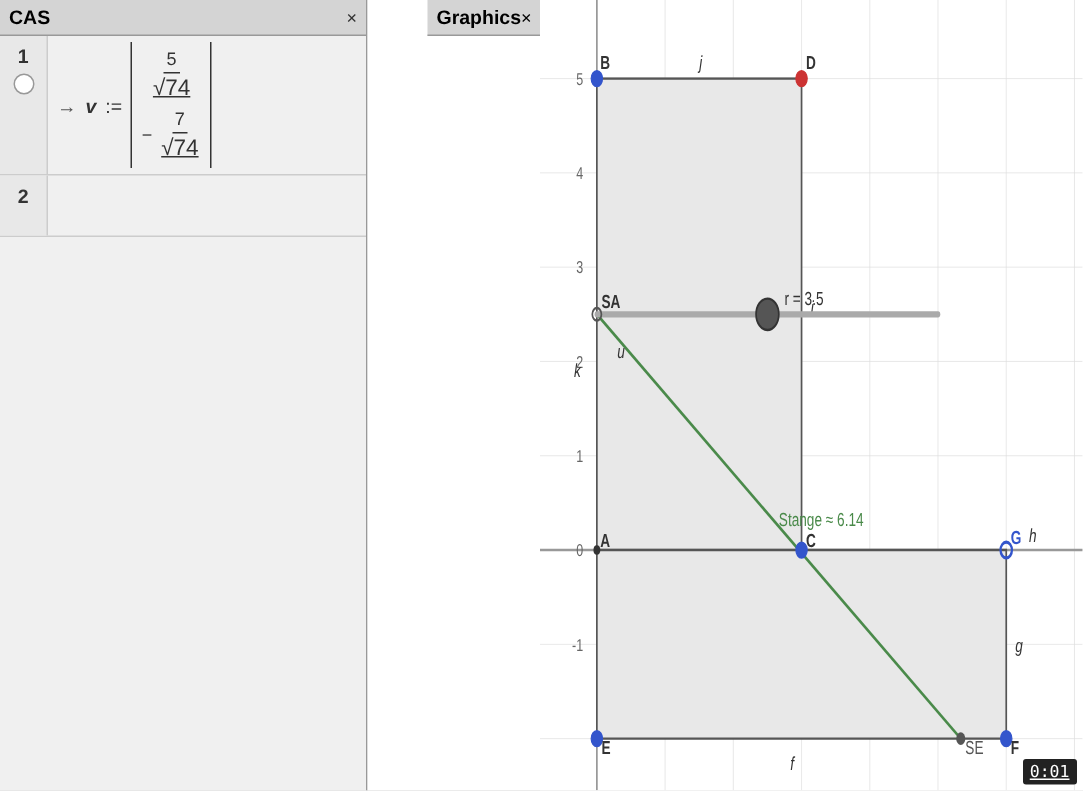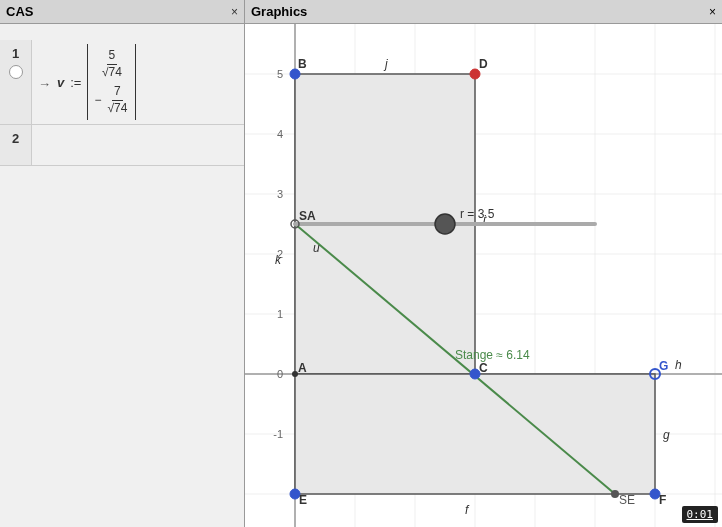--- a/index.html
+++ b/index.html
@@ -6,21 +6,20 @@
     body { width: 722px; height: 527px; overflow: hidden; font-family: Arial, sans-serif; font-size: 13px; background: #ccc; display: flex; }
 
     
     #cas-panel {
       width: 245px;
       height: 527px;
       background: #f0f0f0;
       border-right: 1px solid #999;
       display: flex;
       flex-direction: column;
-      gap: 16px;
     }
     #cas-header {
       background: #d4d4d4;
       border-bottom: 1px solid #999;
       padding: 2px 6px;
       display: flex;
       align-items: center;
       justify-content: space-between;
       height: 24px;
     }
@@ -111,38 +110,39 @@
       bottom: 0;
       width: 6px;
     }
     .frac {
       display: inline-flex;
       flex-direction: column;
       align-items: center;
       line-height: 1.3;
     }
     .frac-num { border-bottom: 1px solid #333; padding: 0 2px; font-size: 12px; }
-    .frac-den { padding: 0 2px; font-size: 12px; }
+    .frac-den { padding: 0 2px; font-size: 15px; text-decoration: underline; }
     .matrix-row {
       display: flex;
       align-items: center;
       gap: 4px;
       font-size: 12px;
     }
     .cas-row-2 {
       min-height: 40px;
     }
 
     
     #graphics-panel {
       flex: 1;
       height: 527px;
       background: white;
       display: flex;
-      flex-direction: column;
+      flex-direction: row;
+      padding-left: 40px;
     }
     #graphics-header {
       background: #d4d4d4;
       border-bottom: 1px solid #999;
       padding: 2px 6px;
       display: flex;
       align-items: center;
       justify-content: space-between;
       height: 24px;
     }

